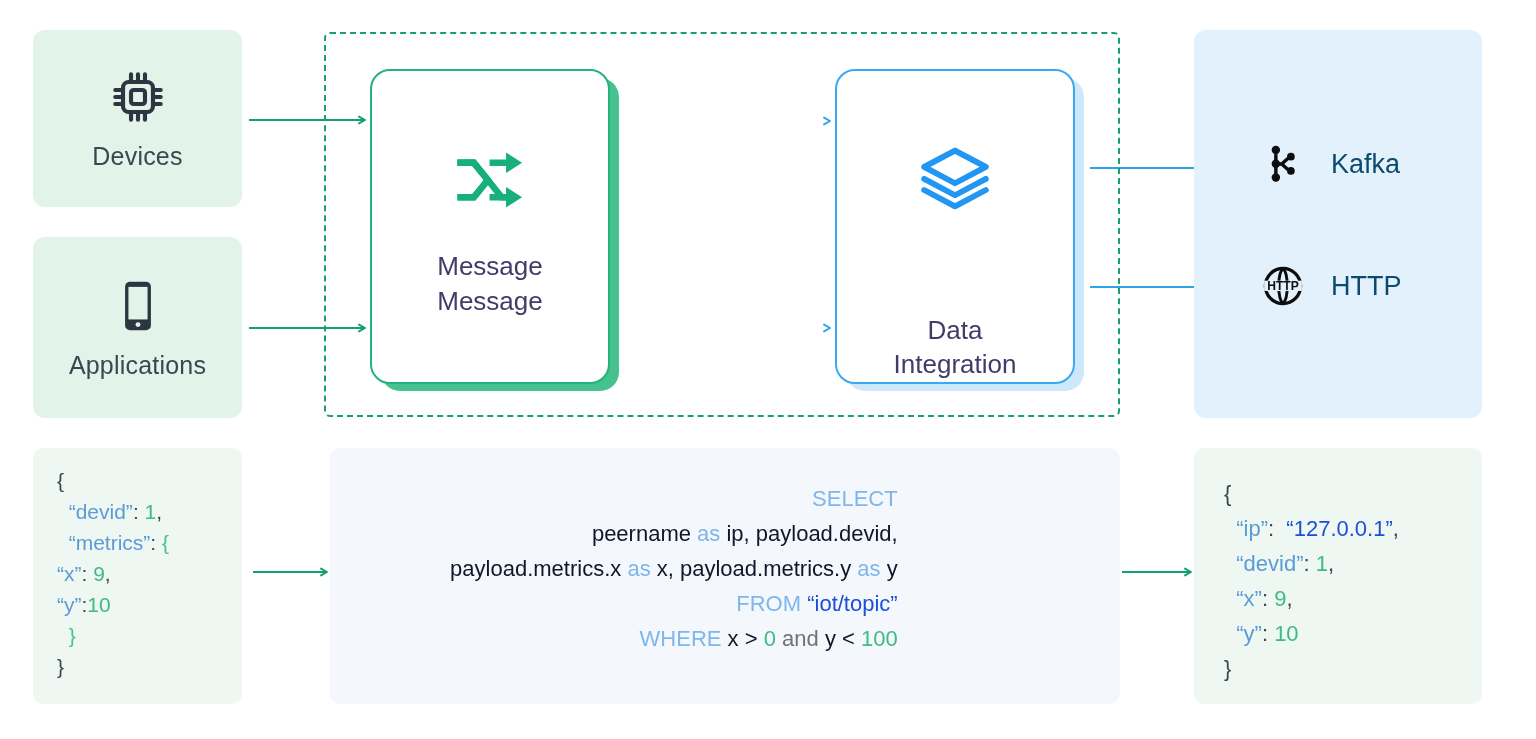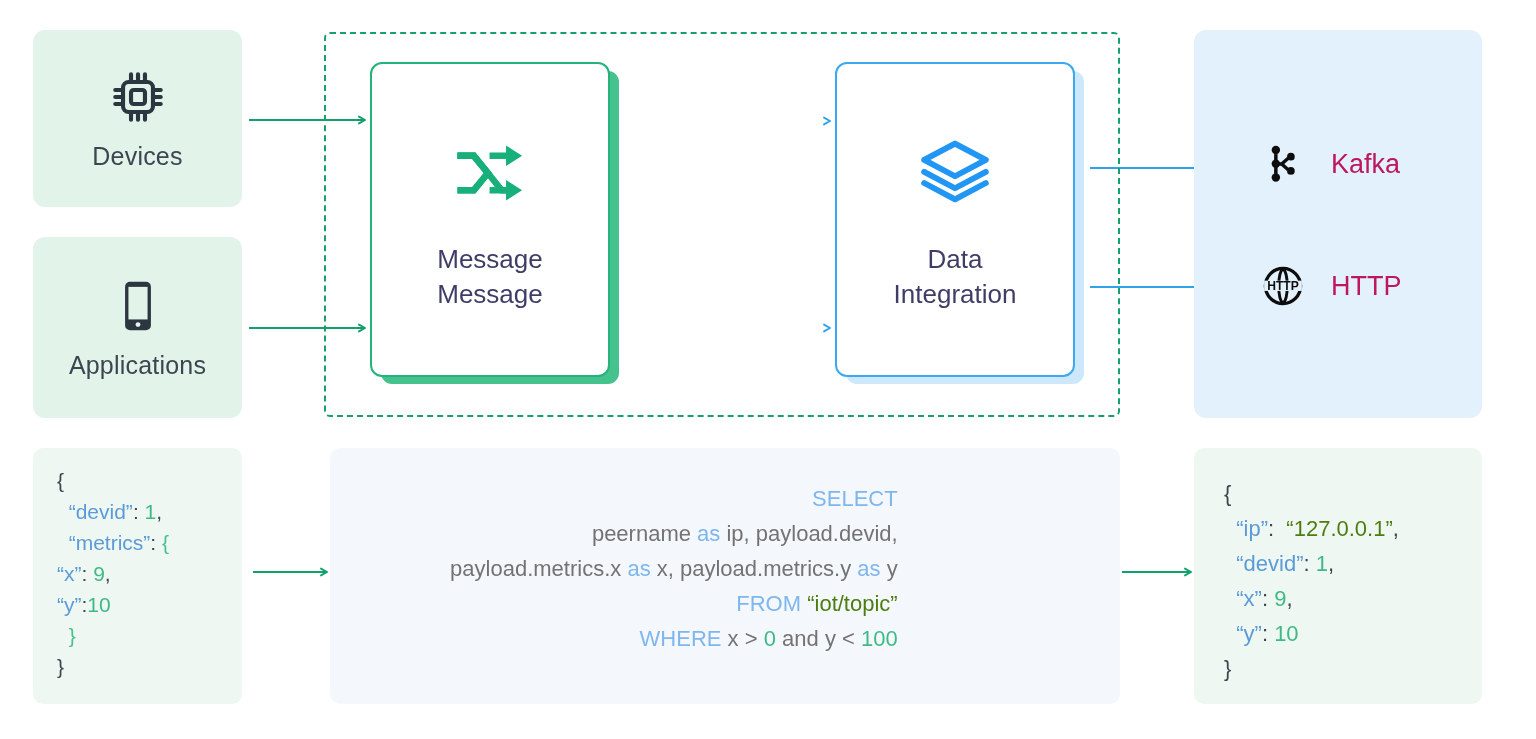--- a/index.html
+++ b/index.html
@@ -17,67 +17,67 @@
 
   #card-devices{left:33px;top:30px;width:209px;height:177px;}
   #card-apps{left:33px;top:237px;width:209px;height:181px;}
 
   
   #dashed-zone{position:absolute;left:324px;top:32px;width:796px;height:385px;
       border:2px dashed #18a06a;border-radius:6px;box-sizing:border-box;}
 
   
   .proc{position:absolute;box-sizing:border-box;background:#ffffff;
-        border-radius:12px;display:flex;flex-direction:column;
-        align-items:center;justify-content:flex-start;}
+        border-radius:20px;display:flex;flex-direction:column;
+        align-items:center;justify-content:flex-start;margin-top:7px;}
   .proc .ptitle{font-size:26px;line-height:1.33;color:#3f3d68;text-align:center;
         font-weight:400;}
   .proc-icon{width:74px;height:74px;display:block;}
 
   #box-routing{left:370px;top:62px;width:240px;height:315px;
       border:2.5px solid #23b37b;
       box-shadow:10px 8px 0 -1px #45c28e;}
   #box-routing .proc-icon{margin-top:72px;}
   #box-routing .ptitle{margin-top:32px;}
 
   #box-integration{left:835px;top:62px;width:240px;height:315px;
       border:2px solid #3aa9f0;
-      box-shadow:10px 8px 0 -1px #cde8fb;}
+      box-shadow:10px 8px 0 -1px #cde8fb;justify-content:space-between;}
   #box-integration .proc-icon{margin-top:70px;}
   #box-integration .ptitle{margin-top:34px;}
 
   
   #sink-panel{position:absolute;left:1194px;top:30px;width:288px;height:388px;
       background:#e3f1fc;border-radius:12px;}
   .sink-row{position:absolute;display:flex;align-items:center;gap:26px;}
   #sink-kafka{left:1261px;top:142px;}
   #sink-http{left:1261px;top:264px;}
-  .sink-label{font-size:27px;color:#be185d;}
+  .sink-label{font-size:27px;color:#0c4a6e;}
   .sink-icon{width:44px;height:44px;display:block;}
 
   
   .code-panel{position:absolute;border-radius:10px;}
   #json-in{left:33px;top:448px;width:209px;height:256px;background:#eef7f1;}
   #sql-panel{left:330px;top:448px;width:790px;height:256px;background:#f4f8fd;}
   #json-out{left:1194px;top:448px;width:288px;height:256px;background:#eef7f1;}
 
   .code{position:absolute;font-family:"Liberation Sans","DejaVu Sans",sans-serif;
         white-space:pre;}
   #json-in-code{left:57px;top:465px;font-size:21px;line-height:31px;}
   #json-out-code{left:1224px;top:476px;font-size:22px;line-height:35px;}
   #sql-code{left:444px;top:481px;font-size:22px;line-height:35px;text-align:right;}
 
   .k-key{color:#5b9bd8;}
   .k-num{color:#3fba86;}
-  .k-str{color:#4d7c0f;}
+  .k-str{color:#1d4ed8;}
   .k-brace{color:#3e4750;}
   .k-brace-g{color:#49c18f;}
   .s-kw{color:#7fb6ec;}
   .s-as{color:#7fb6ec;}
-  .s-id{color:#737373;}
+  .s-id{color:#0f172a;}
   .s-and{color:#737373;}
 
   
   #wires{position:absolute;left:0;top:0;width:1536px;height:739px;
          pointer-events:none;}
 </style>
 </head>
 <body>
 
 <div class="stage">

